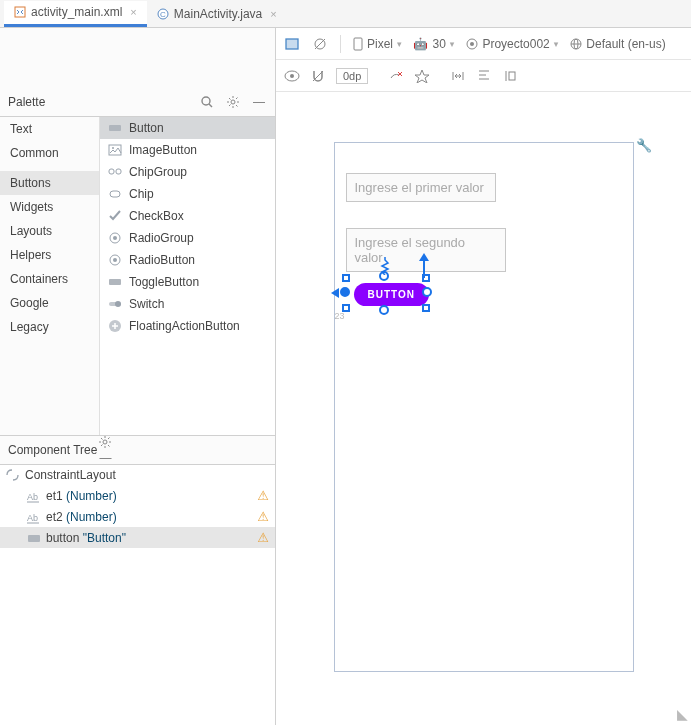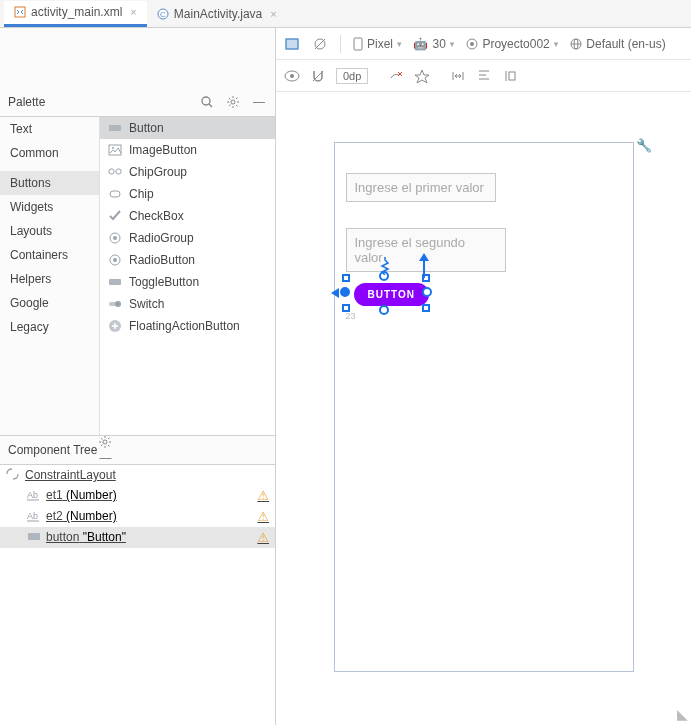--- a/index.html
+++ b/index.html
@@ -25,25 +25,25 @@
 .palette-cats .cat.selected { background: #e6e6e6; margin-top: 6px; }
 
 .palette-items { flex: 1; background: #fff; overflow: auto; }
 .palette-items .pitem { padding: 4px 8px; display: flex; align-items: center; gap: 7px; cursor: pointer; color: #444; }
 .palette-items .pitem.selected { background: #d6d8da; }
 .pitem .picon { width: 14px; height: 14px; display: flex; align-items: center; justify-content: center; color: #888; }
 
 .comp-tree-header { height: 30px; display: flex; align-items: center; padding: 0 8px; border-top: 1px solid #d0d0d0; border-bottom: 1px solid #d0d0d0; background: #fbfbfb; }
 .comp-tree-header .title { font-weight: 500; color: #444;}
 .comp-tree { background: #fff; flex: 0 0 260px; overflow: auto; }
-.tree-row { padding: 3px 6px; display: flex; gap: 5px; color: #444; text-decoration: underline; }
+.tree-row { padding: 3px 6px; display: flex; align-items: center; gap: 5px; color: #444; }
 .tree-row.selected { background: #e6e6e6; }
 .tree-row .indent1 { width: 16px; }
 .tree-row .ticon { width: 14px; height: 12px; color: #888; font-size: 10px; }
-.tree-row .thint { color: #000000; }
+.tree-row .thint { color: #0c4a6e; }
 .tree-row .twarn { margin-left: auto; color: #e8a33d; font-size: 13px; }
 
 .design-toolbar1 { height: 32px; border-bottom: 1px solid #e5e5e5; display: flex; align-items: center; gap: 12px; padding: 0 8px; color: #666; font-size: 12px; }
 .design-toolbar1 .sep { width: 1px; height: 18px; background: #ddd; }
 .design-toolbar1 .dropdown { display: flex; align-items: center; gap: 4px; cursor: pointer; }
 .design-toolbar2 { height: 32px; border-bottom: 1px solid #e5e5e5; display: flex; align-items: center; gap: 10px; padding: 0 8px; color: #666; }
 .tb-icon { width: 16px; height: 16px; display: flex; align-items: center; justify-content: center; cursor: pointer; color: #777; }
 .dp-box { border: 1px solid #ccc; padding: 1px 6px; font-size: 11px; background: #fff; }
 
 .canvas-area { flex: 1; display: flex; align-items: flex-start; justify-content: center; padding-top: 50px; position: relative; background: #fff; }
@@ -113,22 +113,22 @@
         <span class="tb-icon">—</span>
       </span>
     </div>
     <div class="palette-body">
       <div class="palette-cats" id="palette-cats">
           <div class="cat">Text</div>
           <div class="cat">Common</div>
           <div class="cat selected">Buttons</div>
           <div class="cat">Widgets</div>
           <div class="cat">Layouts</div>
+          <div class="cat">Helpers</div>
           <div class="cat">Containers</div>
-          <div class="cat">Helpers</div>
           <div class="cat">Google</div>
           <div class="cat">Legacy</div>
         </div>
       <div class="palette-items" id="palette-items">
           <div class="pitem selected">
             <span class="picon">
               <svg width="14" height="14" viewBox="0 0 14 14">
                 <rect x="1" y="4" width="12" height="6" rx="1" fill="#b0b6bd"></rect>
               </svg>
             </span>
@@ -394,18 +394,18 @@
         <div class="sh-circle" style="left:44px; top:162px;"></div>
 
         <div style="position:absolute; left:-4px; top:145px; width:0;height:0;border-top:5px solid transparent;border-bottom:5px solid transparent;border-right:8px solid #1a73e8;"></div>
 
         <svg class="zigzag" style="left:45px; top:114px;" width="10" height="18">
             <path d="M5 18 L2 15 L8 12 L2 9 L8 6 L5 3 L5 0" fill="none" stroke="#1a73e8" stroke-width="1.5"></path>
           </svg>
         <div style="position:absolute; left:84px; top:110px; width:0;height:0;border-left:5px solid transparent;border-right:5px solid transparent;border-bottom:8px solid #1a73e8;"></div>
         <div class="sh-line-v" style="left:88px; top:118px; height:17px;"></div>
 
-        <div class="sh-guide" style="left:11px; top:168px;">23</div>
+        <div class="sh-guide" style="left:0px; top:168px;">23</div>
       </div>
     </div>
     <div class="resize-grip">◢</div>
   </div>
 </div>
 
 </body></html>

